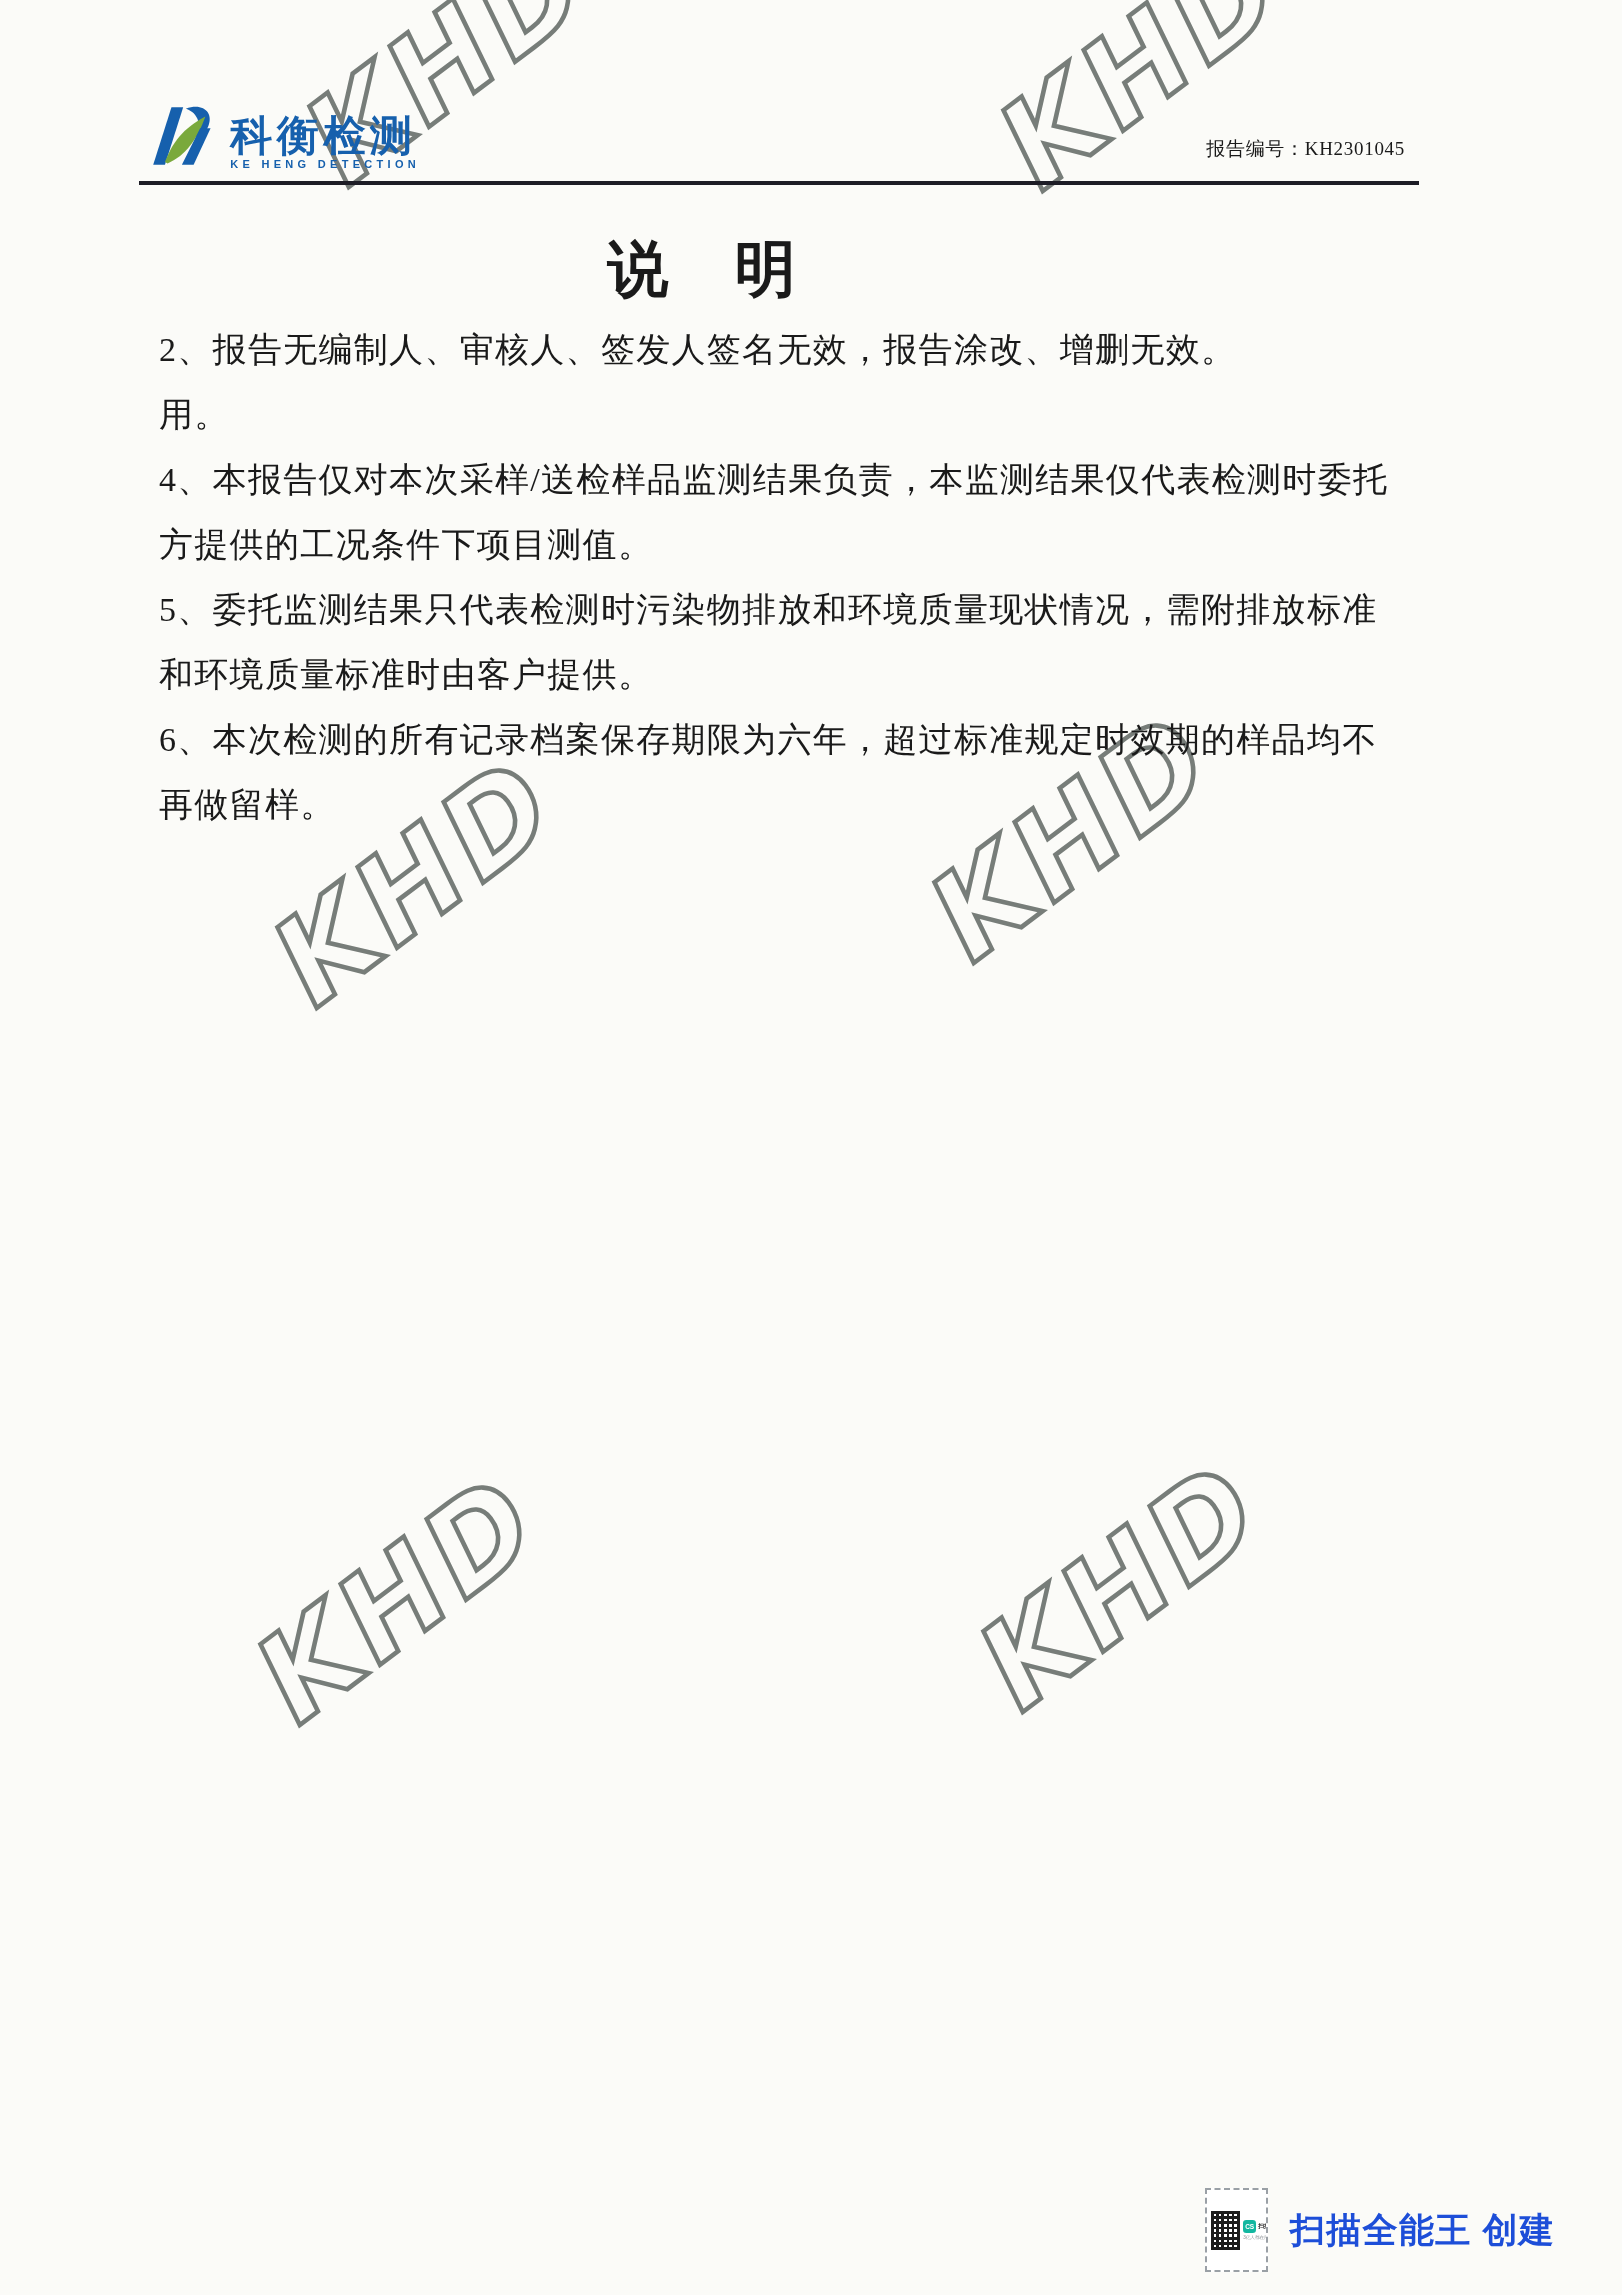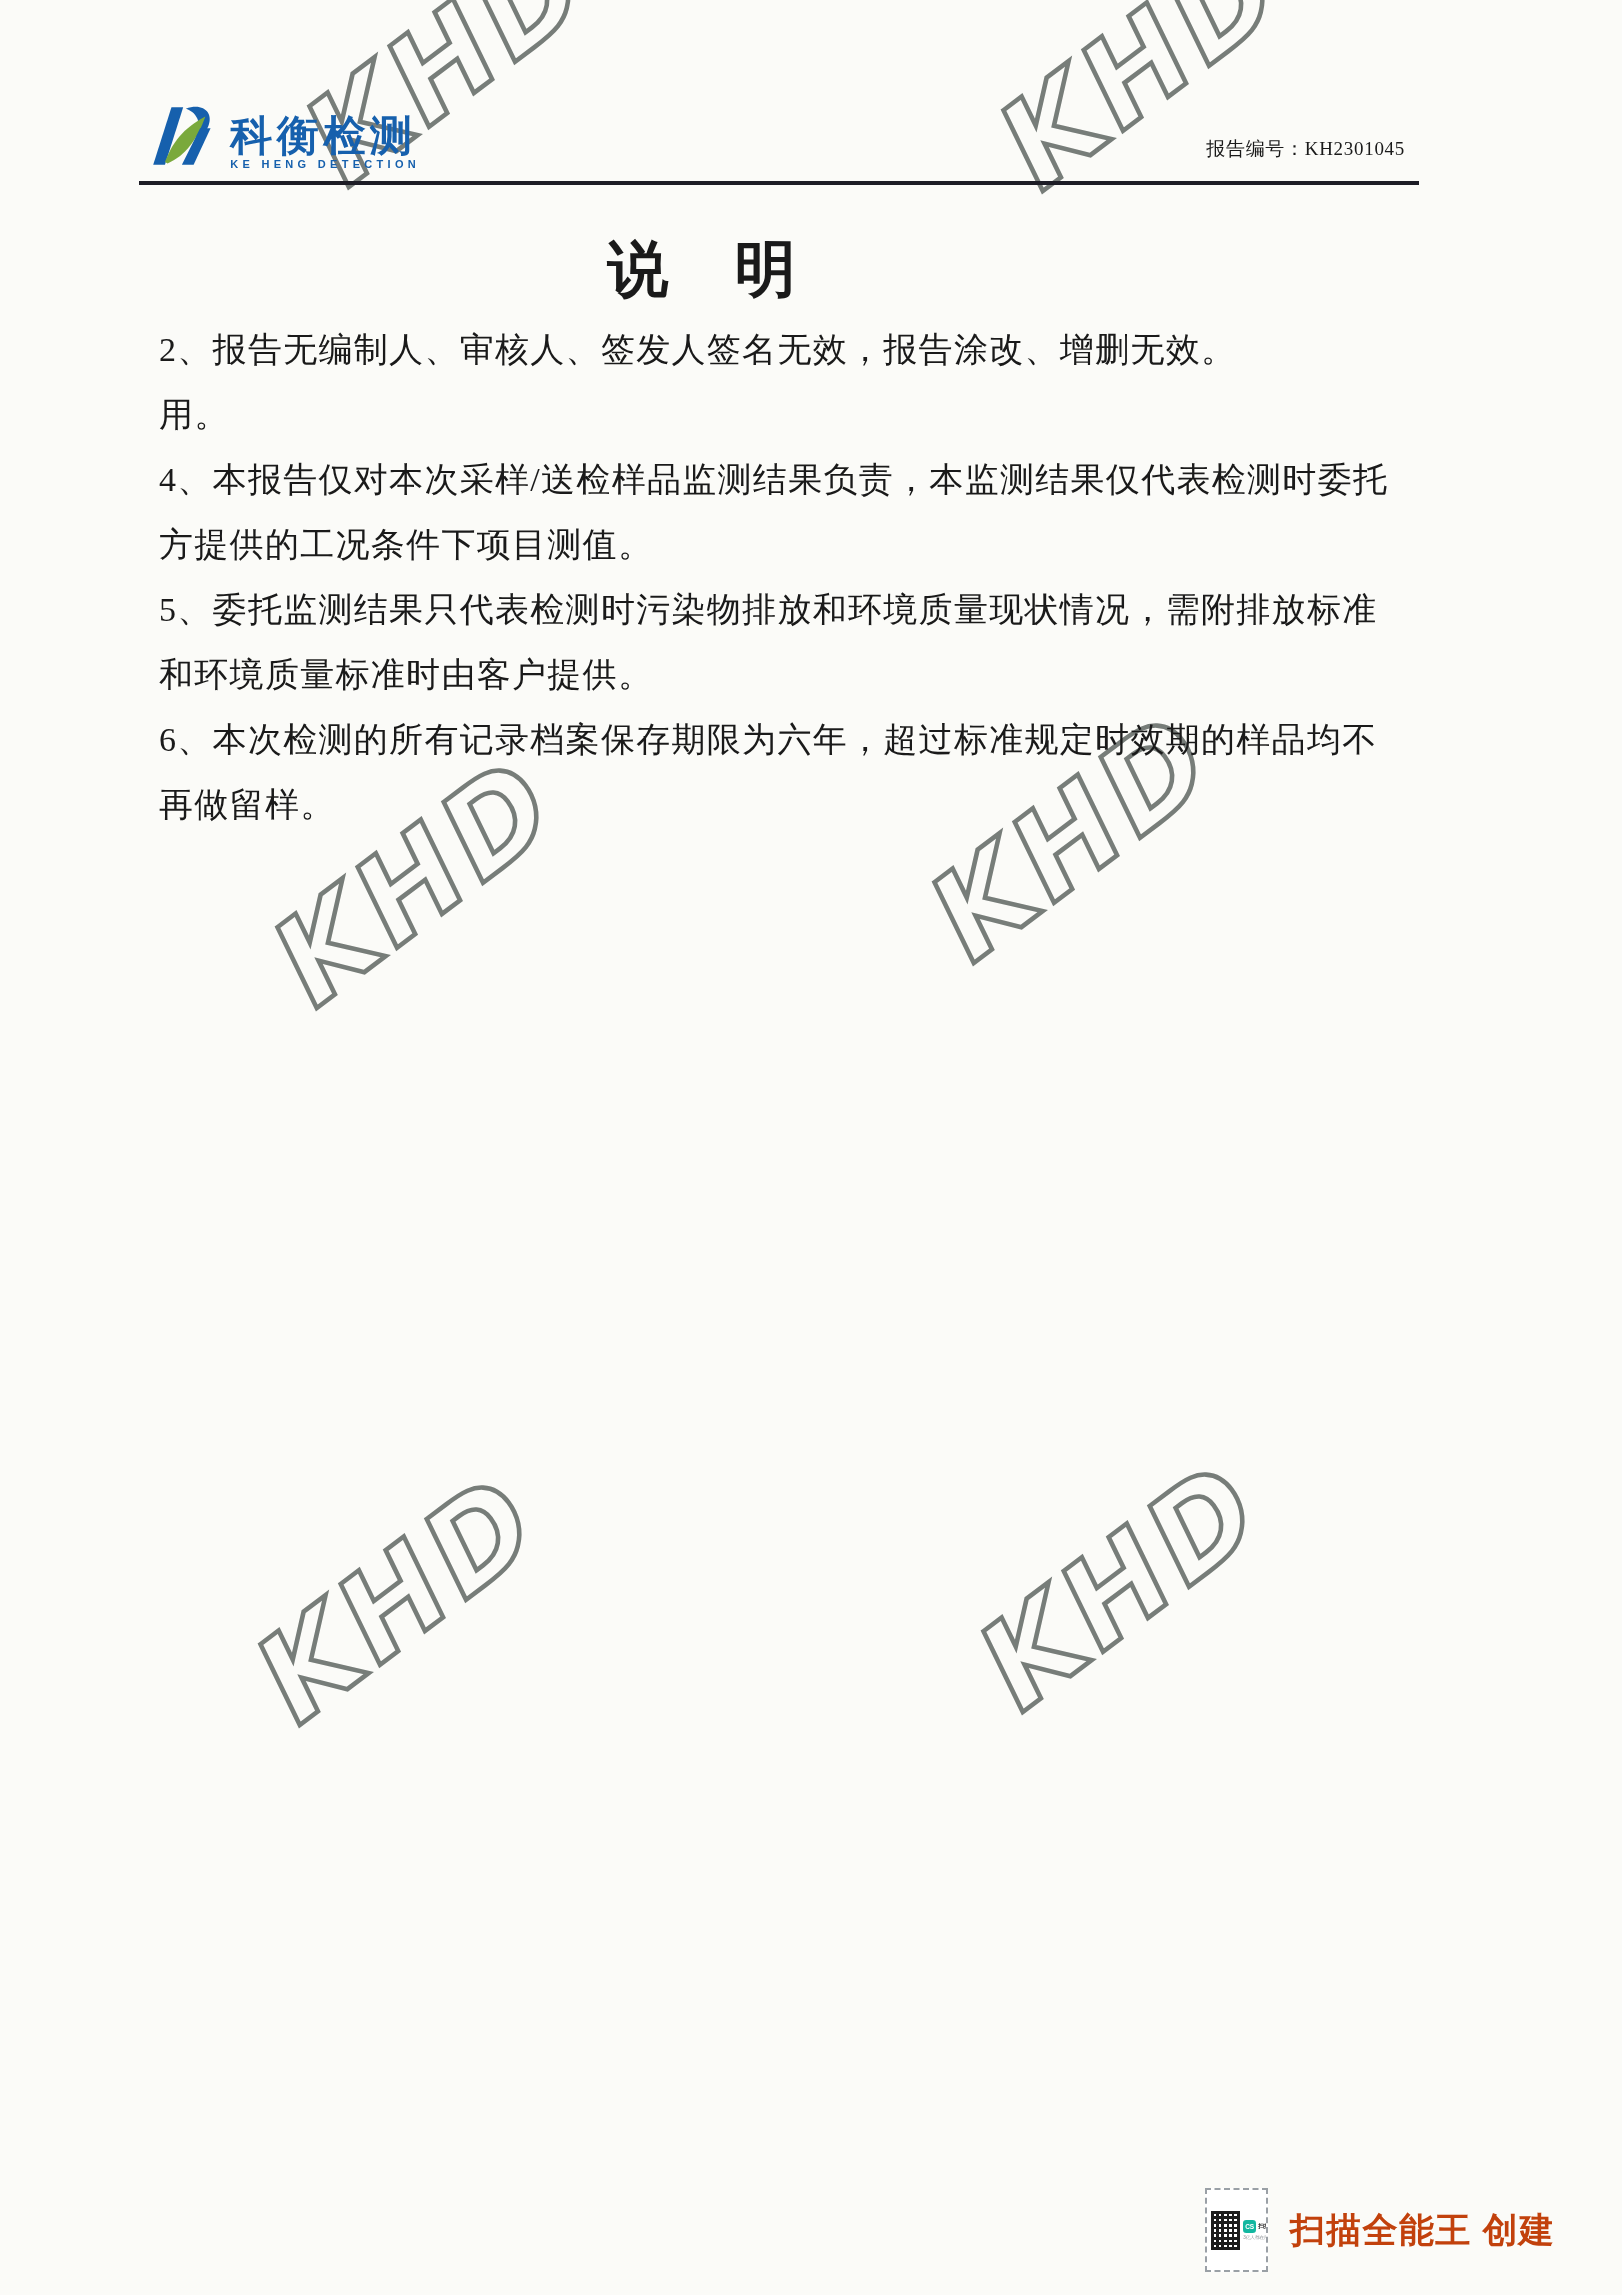--- a/index.html
+++ b/index.html
@@ -51,21 +51,21 @@
       repeating-linear-gradient(0deg,#1c1c1c 0 2.6px,transparent 2.6px 5.2px),
       repeating-linear-gradient(90deg,#1c1c1c 0 2.6px,#fff 2.6px 5.2px);
     outline:1.3px solid #1c1c1c; outline-offset:-1.3px;}
   .cam-col{display:flex; flex-direction:column; gap:2.6px; min-width:0;}
   .cam-row{display:flex; align-items:center; gap:2px;}
   .cs-square{width:13px; height:13px; border-radius:3.3px; background:var(--teal);
     color:#fff; font-size:6.5px; font-weight:bold; display:flex; align-items:center; justify-content:center; flex:0 0 auto;}
   .cam-app{font-size:5.9px; font-weight:bold; color:#111; white-space:nowrap;}
   .cam-sub{font-size:4.6px; color:#8b8f93; white-space:nowrap;}
   .cam-caption{position:absolute; left:1290px; top:2207px; font-size:35px; font-weight:600;
-    font-family:"Liberation Sans","DejaVu Sans",sans-serif; color:#c2410c; letter-spacing:1.3px; white-space:nowrap;}
+    font-family:"Liberation Sans","DejaVu Sans",sans-serif; color:#1d4ed8; letter-spacing:1.3px; white-space:nowrap;}
 </style>
 </head>
 <body>
 
 <div class="page">
 
   <div class="wm" style="left:451px; top:65px;">
     <svg viewBox="0 0 620 260">
         <text x="310" y="185" text-anchor="middle" stroke="#5b625e">KHD</text>
       </svg>

